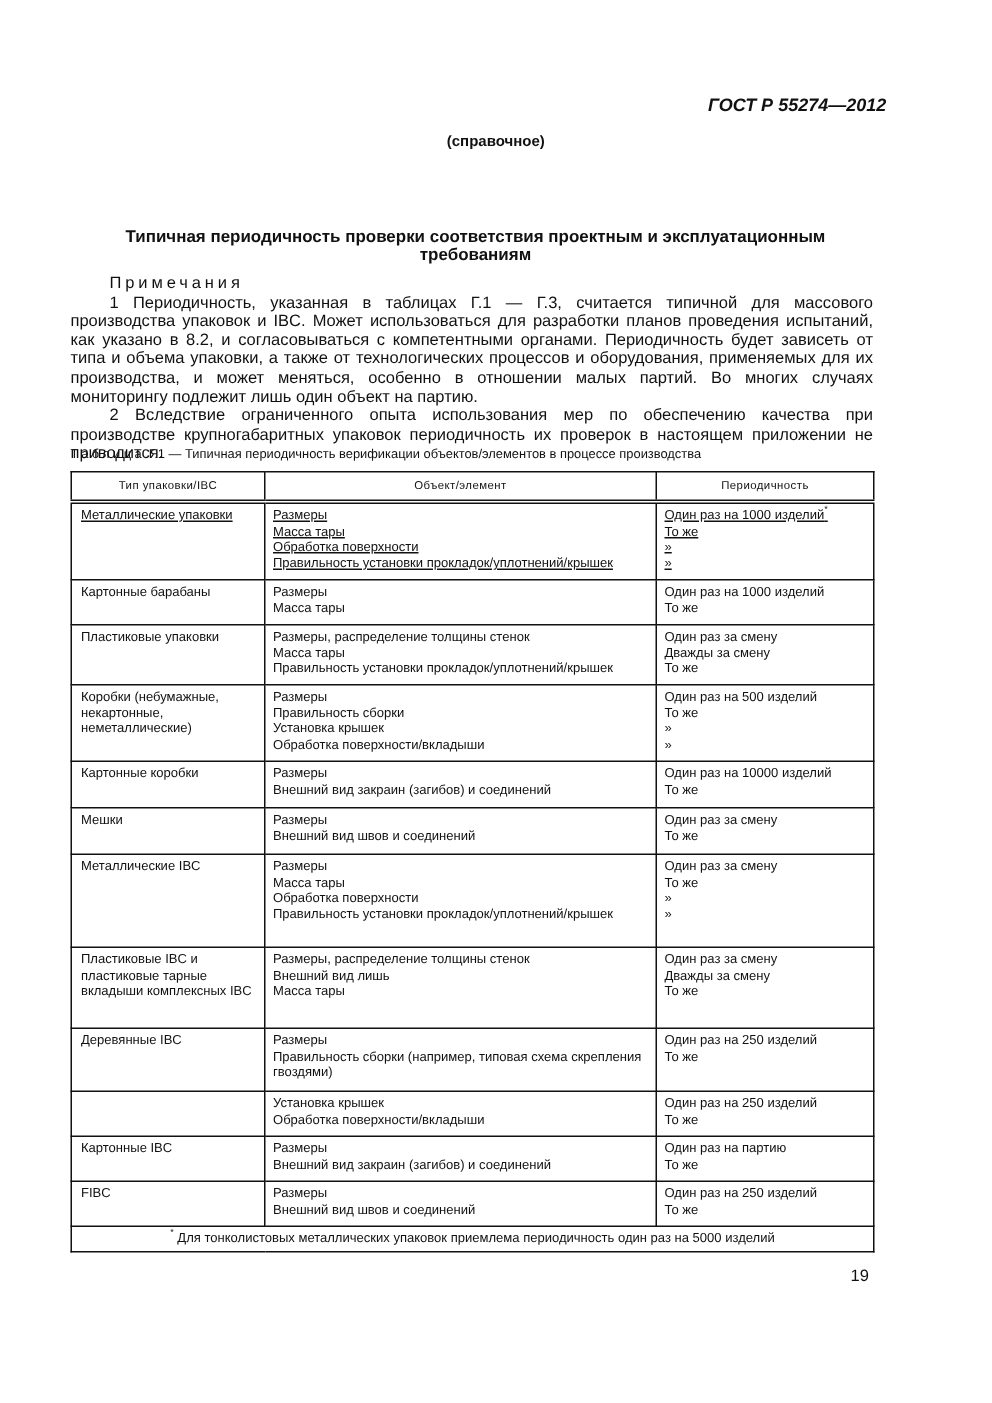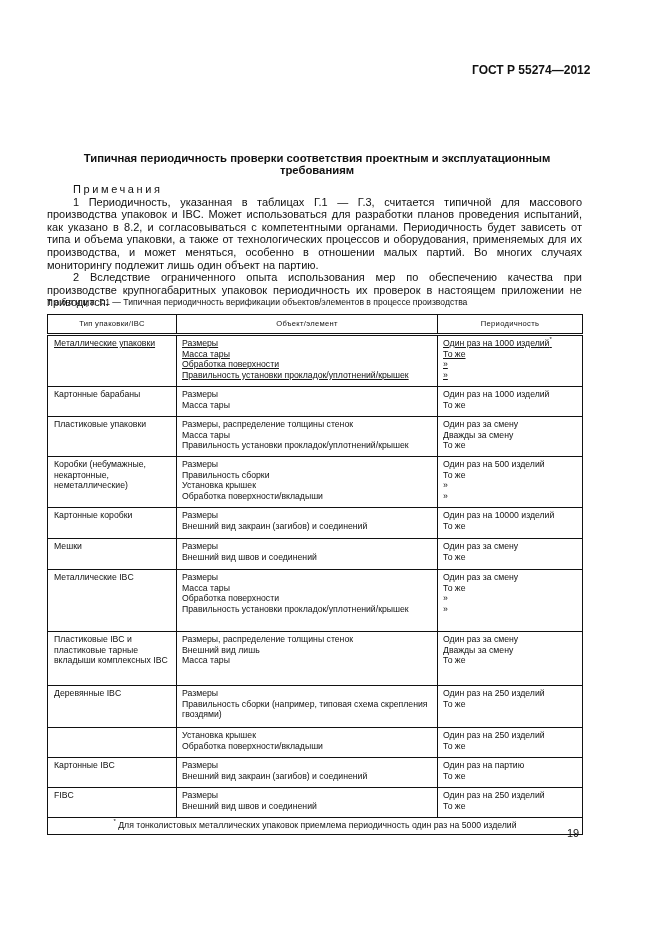--- a/index.html
+++ b/index.html
@@ -1,43 +1,44 @@
 <!DOCTYPE html>
 <html><head>
 <meta charset="utf-8">
 <style>
   html, body { margin: 0; padding: 0; background: #ffffff; }
   body { width: 661px; height: 935px; position: relative; overflow: hidden;
          font-family: "Liberation Sans", sans-serif; color: #111; }
   .abs { position: absolute; }
-  .std-id { left: 472px; top: 63px; font-size: 12px; font-weight: bold; letter-spacing: 0; }
+  .std-id { left: 472px; top: 63px; font-size: 12px; font-weight: bold; letter-spacing: 0; font-style: italic; }
   .annex { left: 0; width: 661px; top: 88px; text-align: center; font-size: 10px; font-weight: bold; line-height: 13px; }
   .main-title { left: 47px; width: 540px; top: 152px; text-align: center; font-size: 11.3px; font-weight: bold; }
   .notes { left: 47px; width: 535px; top: 183px; font-size: 11px; line-height: 12.6px; text-align: justify; }
   .notes .head { padding-left: 26px; letter-spacing: 2.6px; }
   .notes p { margin: 0; text-indent: 26px; }
   .caption { left: 47px; top: 297px; font-size: 8.6px; white-space: nowrap; }
   .caption .sp { letter-spacing: 2.3px; }
   table.t { position: absolute; left: 47px; top: 314px; width: 535px; border-collapse: collapse;
             font-size: 8.7px; line-height: 10.6px; table-layout: fixed; }
   table.t td, table.t th { border: 1px solid #111; vertical-align: top; padding: 2px 5px 3px 5px; font-weight: normal; margin-left: 11px; }
   table.t th { text-align: center; vertical-align: middle; font-size: 7.6px; height: 14px; padding: 2px 4px; border-bottom: 3px double #111; letter-spacing: 0.3px; }
   table.t td.c1 { padding-left: 6px; }
   .line { display: block; white-space: nowrap; }
   .wrap { white-space: normal; }
   td.foot { text-align: center; padding: 4px 4px 5px 4px; }
   sup { font-size: 6px; line-height: 0; vertical-align: 5px; }
-  .page-num { left: 567px; top: 827px; font-size: 11px; }
+  .page-num { left: 567px; top: 845px; font-size: 11px; }
 </style>
 </head>
 <body>
 
 <div class="abs std-id">ГОСТ Р 55274—2012</div>
 
 <div class="abs annex">
+  <div>(справочное)</div>
 </div>
 
 <div class="abs main-title">Типичная периодичность проверки соответствия проектным и эксплуатационным требованиям</div>
 
 <div class="abs notes">
   <div class="head">Примечания</div>
   <p>1  Периодичность, указанная в таблицах Г.1 — Г.3, считается типичной для массового производства упаковок и IBC. Может использоваться для разработки планов проведения испытаний, как указано в 8.2, и согласовываться с компетентными органами. Периодичность будет зависеть от типа и объема упаковки, а также от технологических процессов и оборудования, применяемых для их производства, и может меняться, особенно в отношении малых партий. Во многих случаях мониторингу подлежит лишь один объект на партию.</p>
   <p>2  Вследствие ограниченного опыта использования мер по обеспечению качества при производстве крупногабаритных упаковок периодичность их проверок в настоящем приложении не приводится.</p>
 </div>
 

